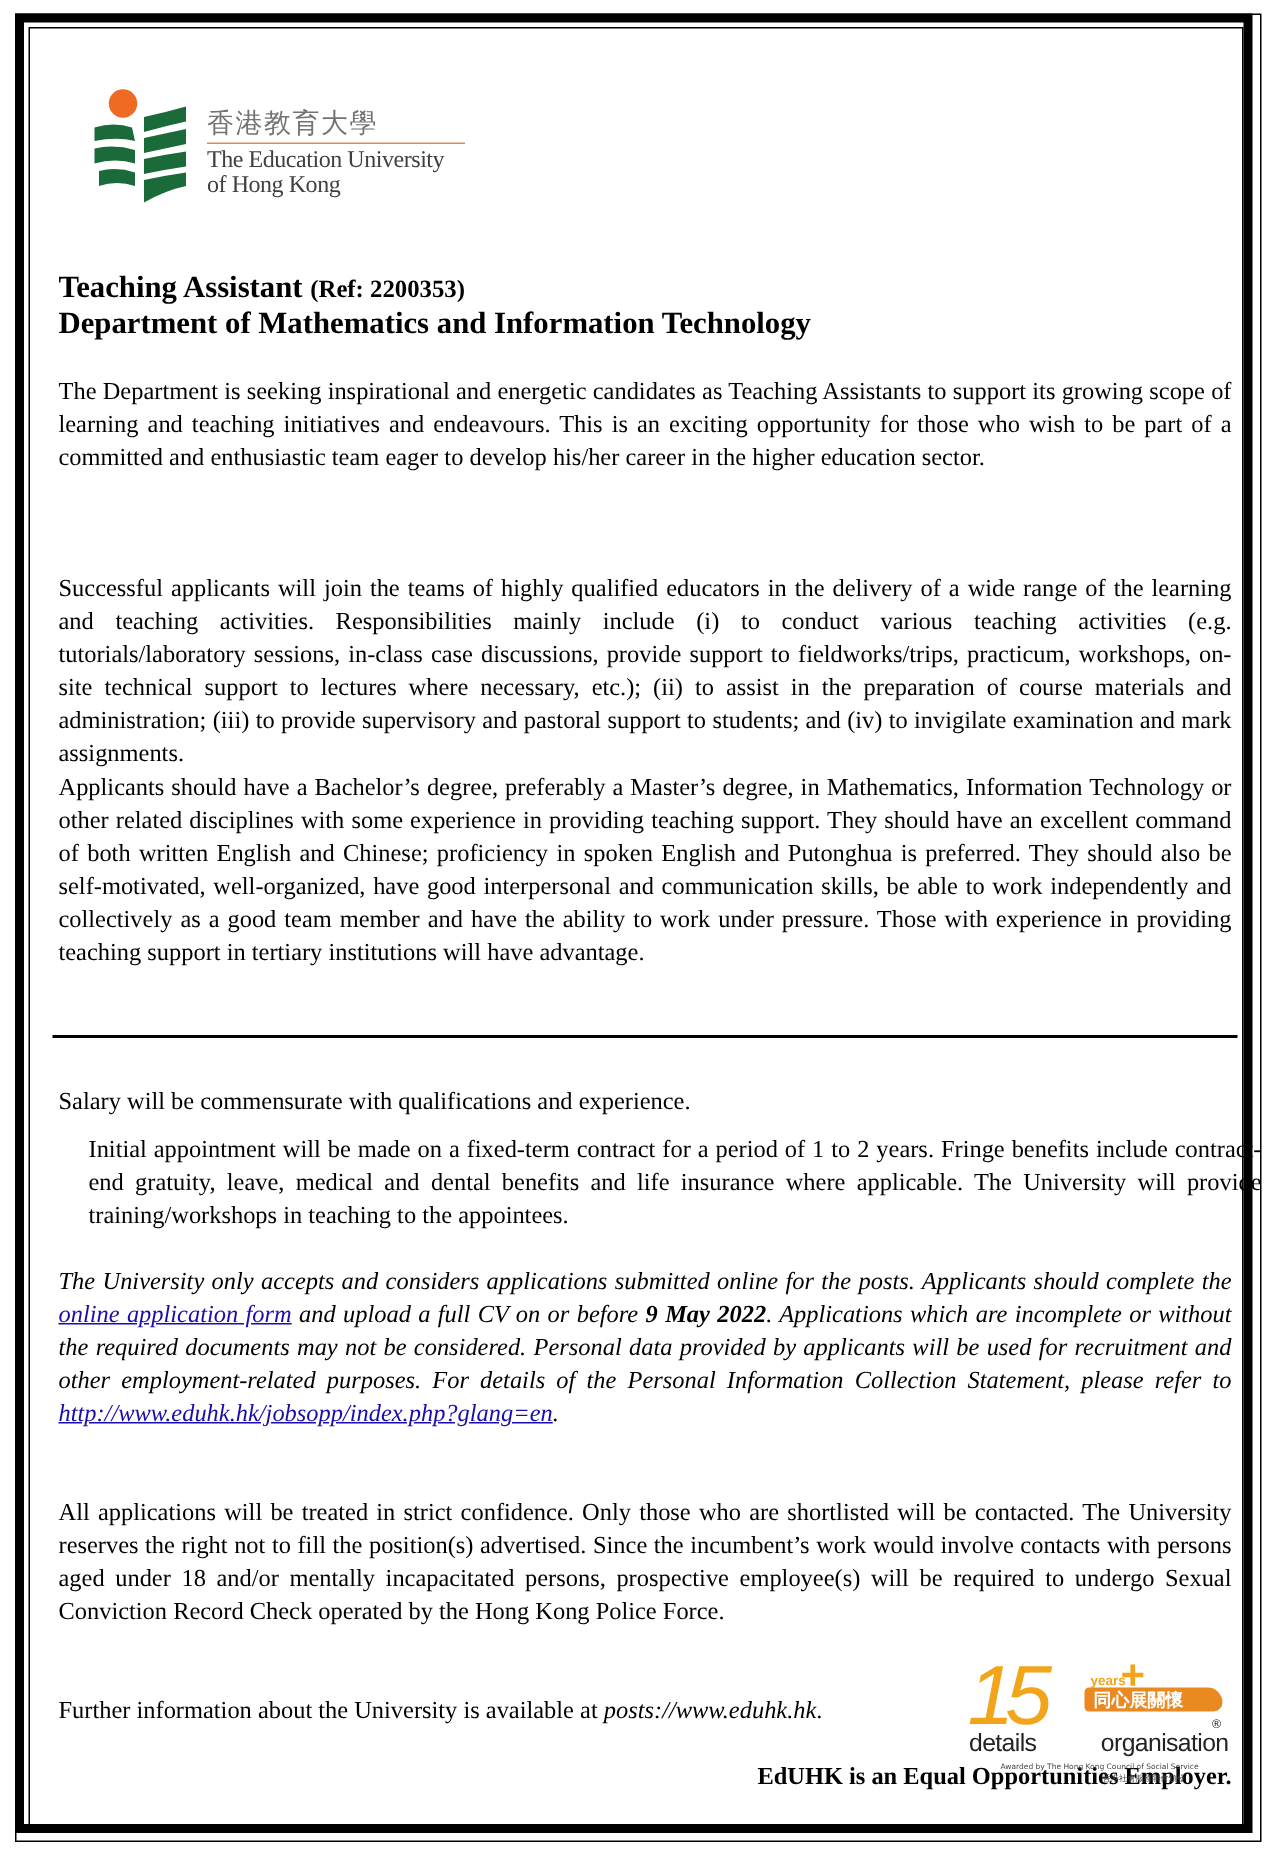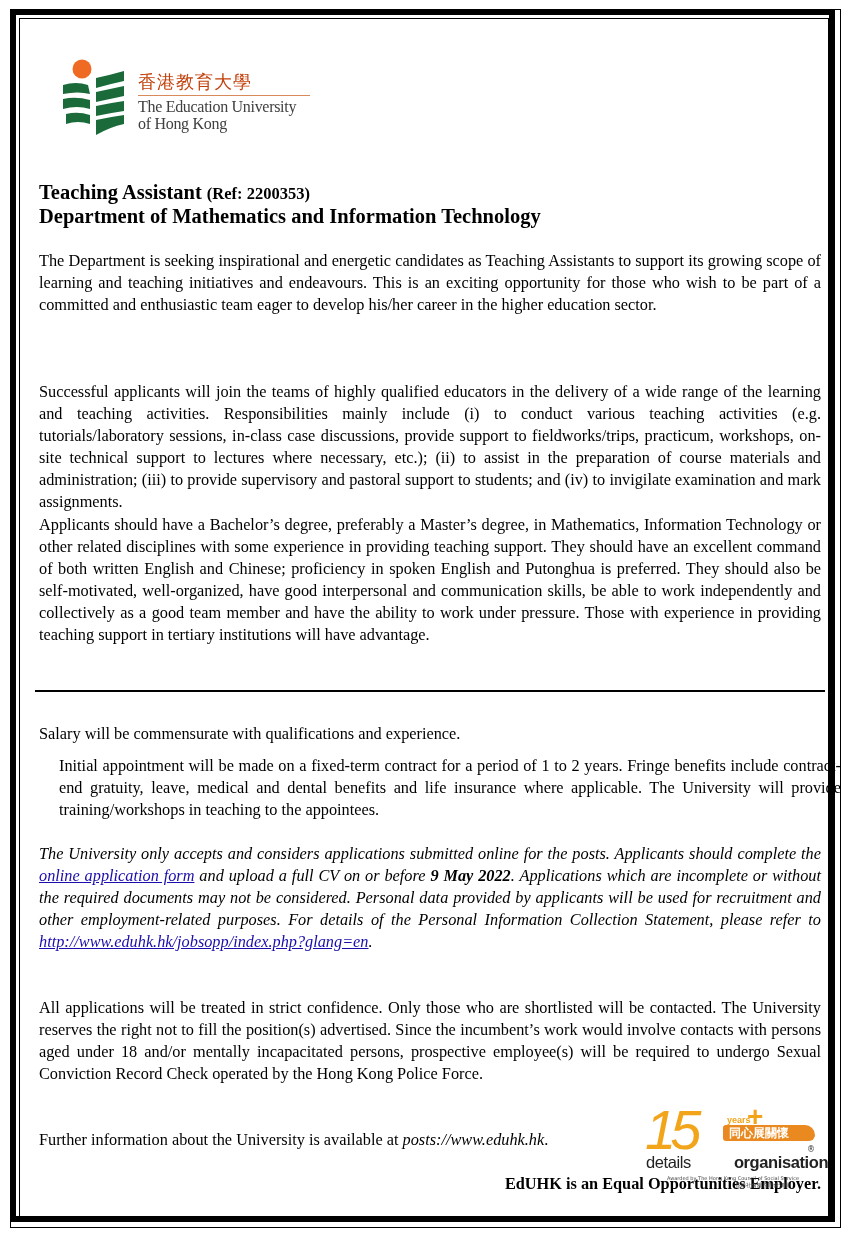--- a/index.html
+++ b/index.html
@@ -8,21 +8,21 @@
   .frame-outer { position: absolute; left: 10px; top: 9px; width: 831px; height: 1219px;
                  box-sizing: border-box; border: 1px solid #000; }
   .frame-thick { position: absolute; left: 10px; top: 9px; width: 825px; height: 1213px;
                  box-sizing: border-box; border: 6px solid #000; }
   .frame-inner { position: absolute; left: 19px; top: 18px; width: 810px; height: 1200px;
                  box-sizing: border-box; border: 1px solid #000; }
 
   .logo { position: absolute; left: 60px; top: 58px; width: 260px; height: 80px; }
   .logo-mark { position: absolute; left: 0; top: 0; width: 72px; height: 78px; }
   .logo-zh { position: absolute; left: 78px; top: 12px; font-size: 18px; letter-spacing: 1px;
-             font-family: "DejaVu Sans", sans-serif; color: #c2410c; white-space: nowrap; }
+             font-family: "DejaVu Sans", sans-serif; color: #737373; white-space: nowrap; }
   .logo-line { position: absolute; left: 78px; top: 37px; width: 172px; height: 1px; background: #d98a5a; }
   .logo-en1, .logo-en2 { position: absolute; left: 78px; font-size: 16px; color: #404040; white-space: nowrap;
              letter-spacing: -0.3px; }
   .logo-en1 { top: 40px; }
   .logo-en2 { top: 57px; }
 
   .title { position: absolute; left: 39px; top: 180px; font-weight: bold; font-size: 20.5px; line-height: 25px; white-space: nowrap; }
   .title .ref { font-size: 16.5px; }
   .dept { position: absolute; left: 39px; top: 205px; font-weight: bold; font-size: 20.5px; white-space: nowrap; }
 
@@ -49,21 +49,21 @@
                   font-family: "Liberation Sans", sans-serif; }
   .caring-plus { position: absolute; left: 104px; top: -2px; font-size: 28px; font-weight: bold; color: #f2a51a;
                  font-family: "Liberation Sans", sans-serif; }
   .caring-brush { position: absolute; left: 80px; top: 22px; width: 92px; height: 16px; background: #e9891f;
                   border-radius: 3px 10px 6px 3px; }
   .caring-zh { position: absolute; left: 86px; top: 22px; font-size: 12px; color: #fff; font-family: "DejaVu Sans", sans-serif;
                white-space: nowrap; font-weight: bold; }
   .caring-reg { position: absolute; left: 164px; top: 42px; font-size: 8px; color: #333; font-family: "DejaVu Sans", sans-serif; }
   .caring-word { position: absolute; left: 3px; top: 50px; font-size: 16.5px; color: #222; font-family: "Liberation Sans", sans-serif;
                  white-space: nowrap; letter-spacing: -0.4px; }
-  .caring-word b { font-weight: bold; padding-left: 43px; }
+  .caring-word b { font-weight: normal; padding-left: 43px; }
   .caring-fine1 { position: absolute; left: 24px; top: 72px; font-size: 5px; color: #444; font-family: "DejaVu Sans", sans-serif; white-space: nowrap; }
   .caring-fine2 { position: absolute; left: 92px; top: 79px; font-size: 5.5px; color: #444; font-family: "DejaVu Sans", sans-serif; white-space: nowrap; }
 </style>
 </head>
 <body>
 
 <div class="frame-outer"></div>
 <div class="frame-thick"></div>
 <div class="frame-inner"></div>
 

